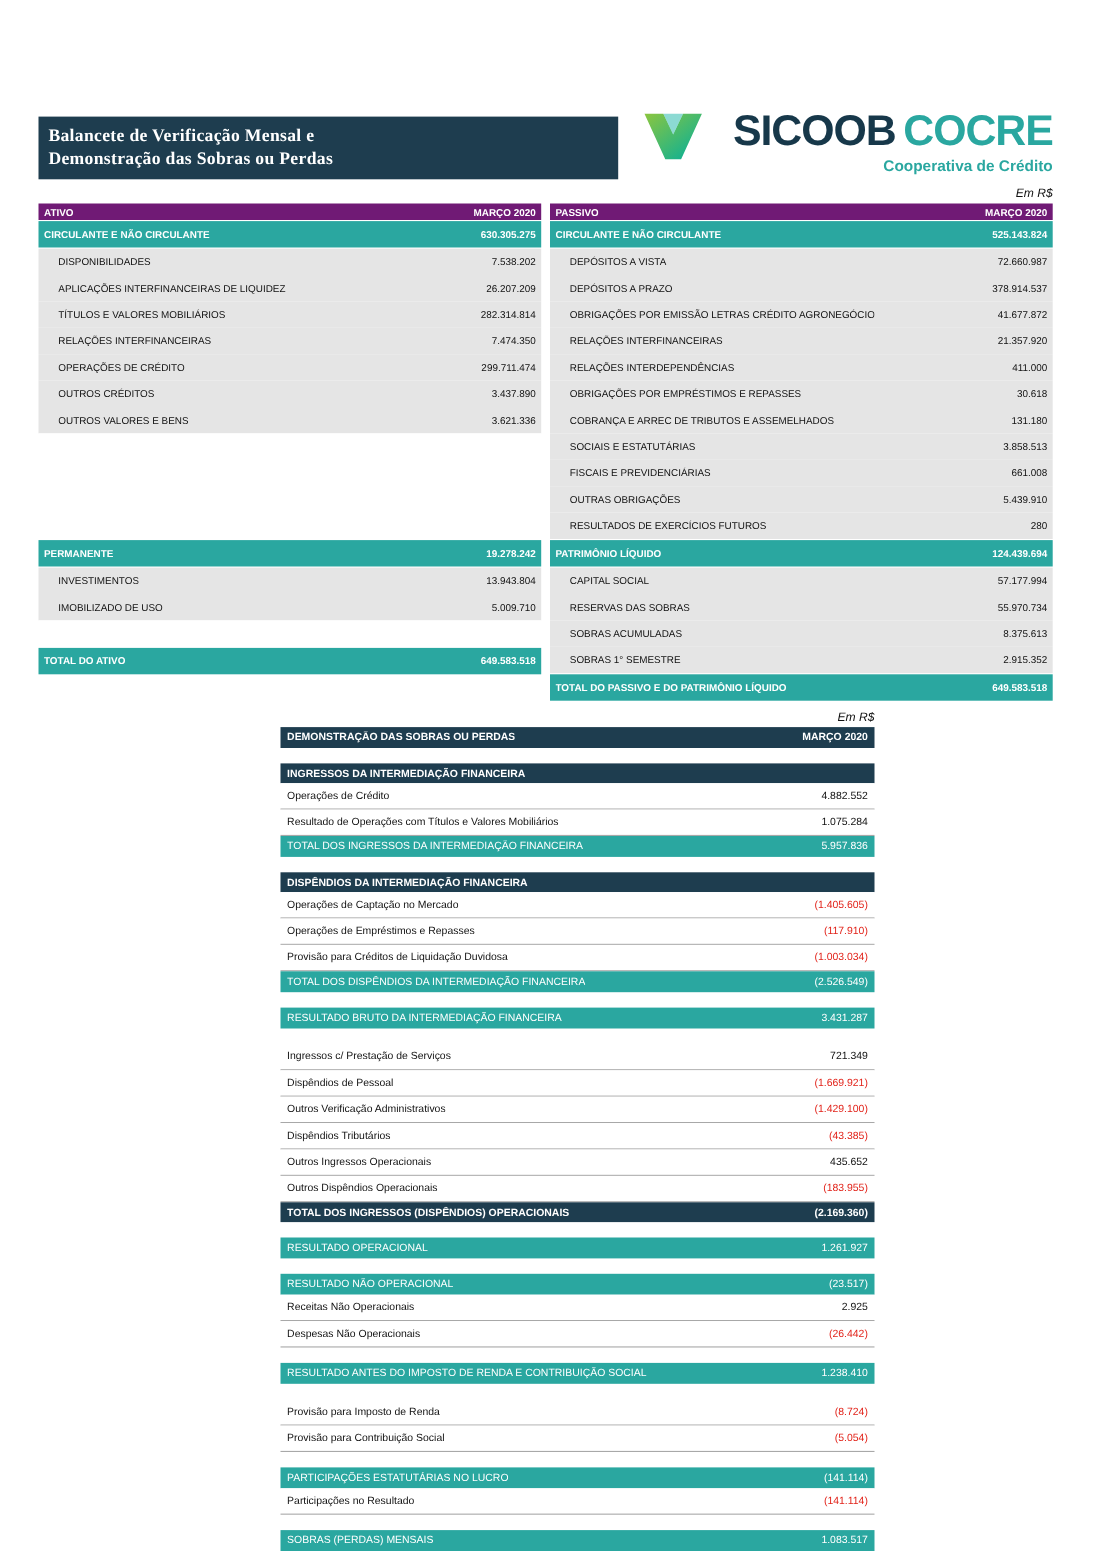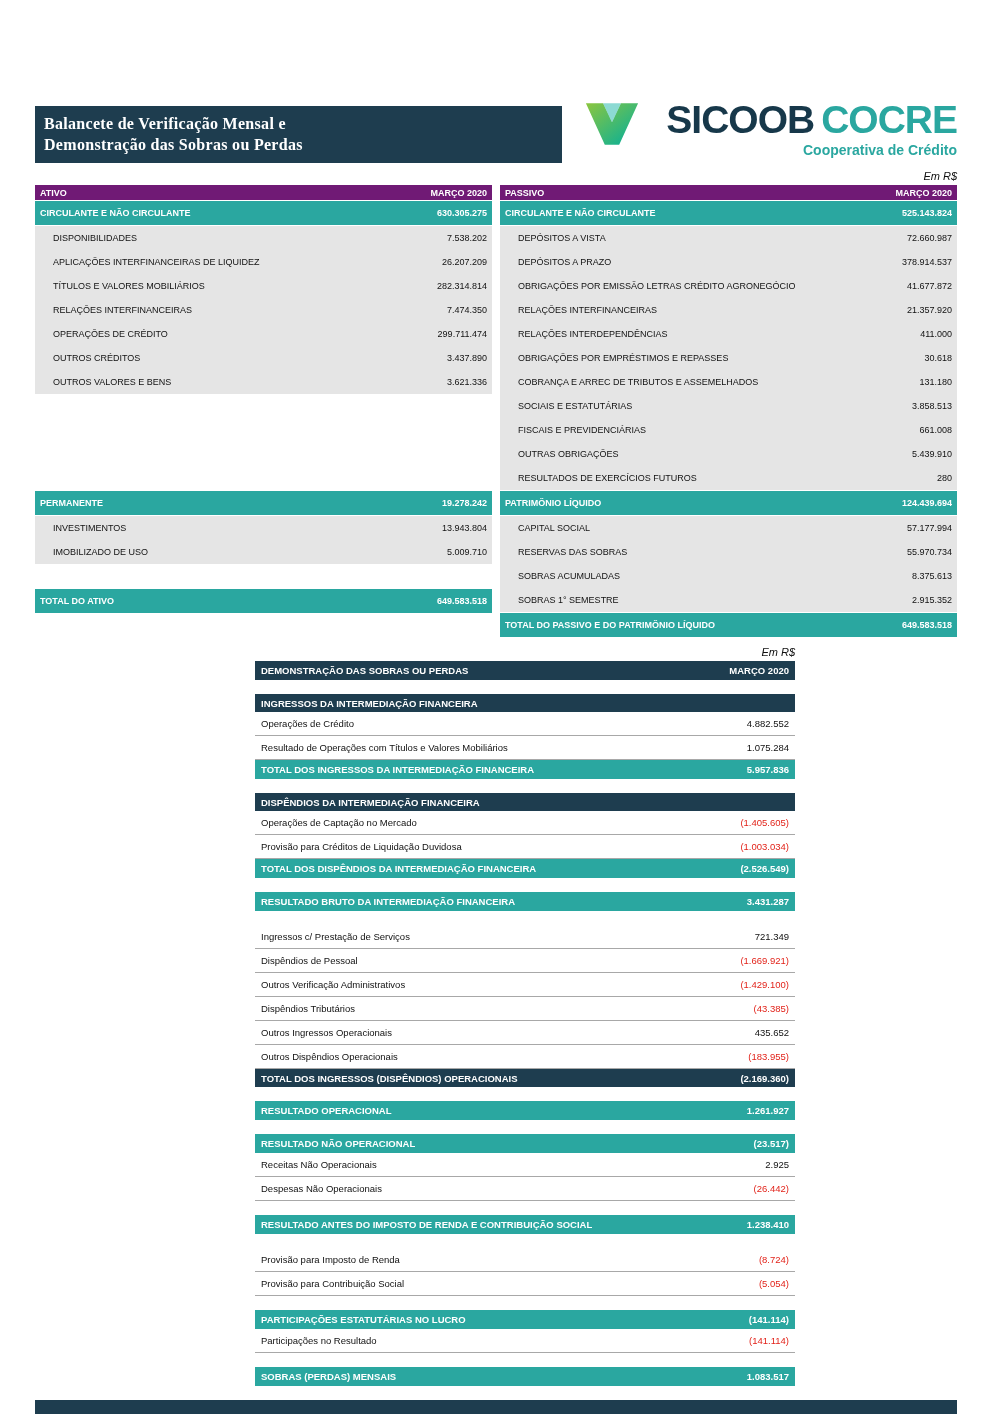--- a/index.html
+++ b/index.html
@@ -60,21 +60,21 @@
   .stmt-head {
     display: flex; justify-content: space-between; align-items: center;
     background: #1e3d4f; color: #fff; font-weight: bold; font-size: 9.5px;
     height: 19px; padding: 0 6px;
   }
   .stmt-row { display: flex; justify-content: space-between; align-items: center; font-size: 9.5px; }
   .stmt-row.section, .stmt-row.total-dark {
     background: #1e3d4f; color: #fff; font-weight: bold; height: 18px; padding: 0 6px;
   }
   .stmt-row.total-teal {
-    background: #2aa7a0; color: #fff; font-weight: bold; height: 19px; padding: 0 6px;
+    background: #2aa7a0; color: #fff; font-weight: normal; height: 19px; padding: 0 6px;
   }
   .stmt-row.detail {
     height: 24px; padding: 0 6px; border-bottom: 1px solid #a8a8a8; color: #111; background: #fff;
   }
   .stmt-row .val.neg { color: #e2231a; }
   .stmt-row.spacer { height: 14px; background: transparent; }
 
   
   .footer { margin: 14px 43px 0 35px; height: 38px; background: #1e3d4f; }
 </style>
@@ -280,20 +280,24 @@
           </div>
           <div class="stmt-row spacer"></div>
           <div class="stmt-row section">
             <span class="lbl">DISPÊNDIOS DA INTERMEDIAÇÃO FINANCEIRA</span>
           </div>
           <div class="stmt-row detail">
             <span class="lbl">Operações de Captação no Mercado</span>
             <span class="val neg">(1.405.605)</span>
           </div>
           <div class="stmt-row detail">
+            <span class="lbl">Operações de Empréstimos e Repasses</span>
+            <span class="val neg">(117.910)</span>
+          </div>
+          <div class="stmt-row detail">
             <span class="lbl">Provisão para Créditos de Liquidação Duvidosa</span>
             <span class="val neg">(1.003.034)</span>
           </div>
           <div class="stmt-row total-teal">
             <span class="lbl">TOTAL DOS DISPÊNDIOS DA INTERMEDIAÇÃO FINANCEIRA</span>
             <span class="val">(2.526.549)</span>
           </div>
           <div class="stmt-row spacer"></div>
           <div class="stmt-row total-teal">
             <span class="lbl">RESULTADO BRUTO DA INTERMEDIAÇÃO FINANCEIRA</span>

